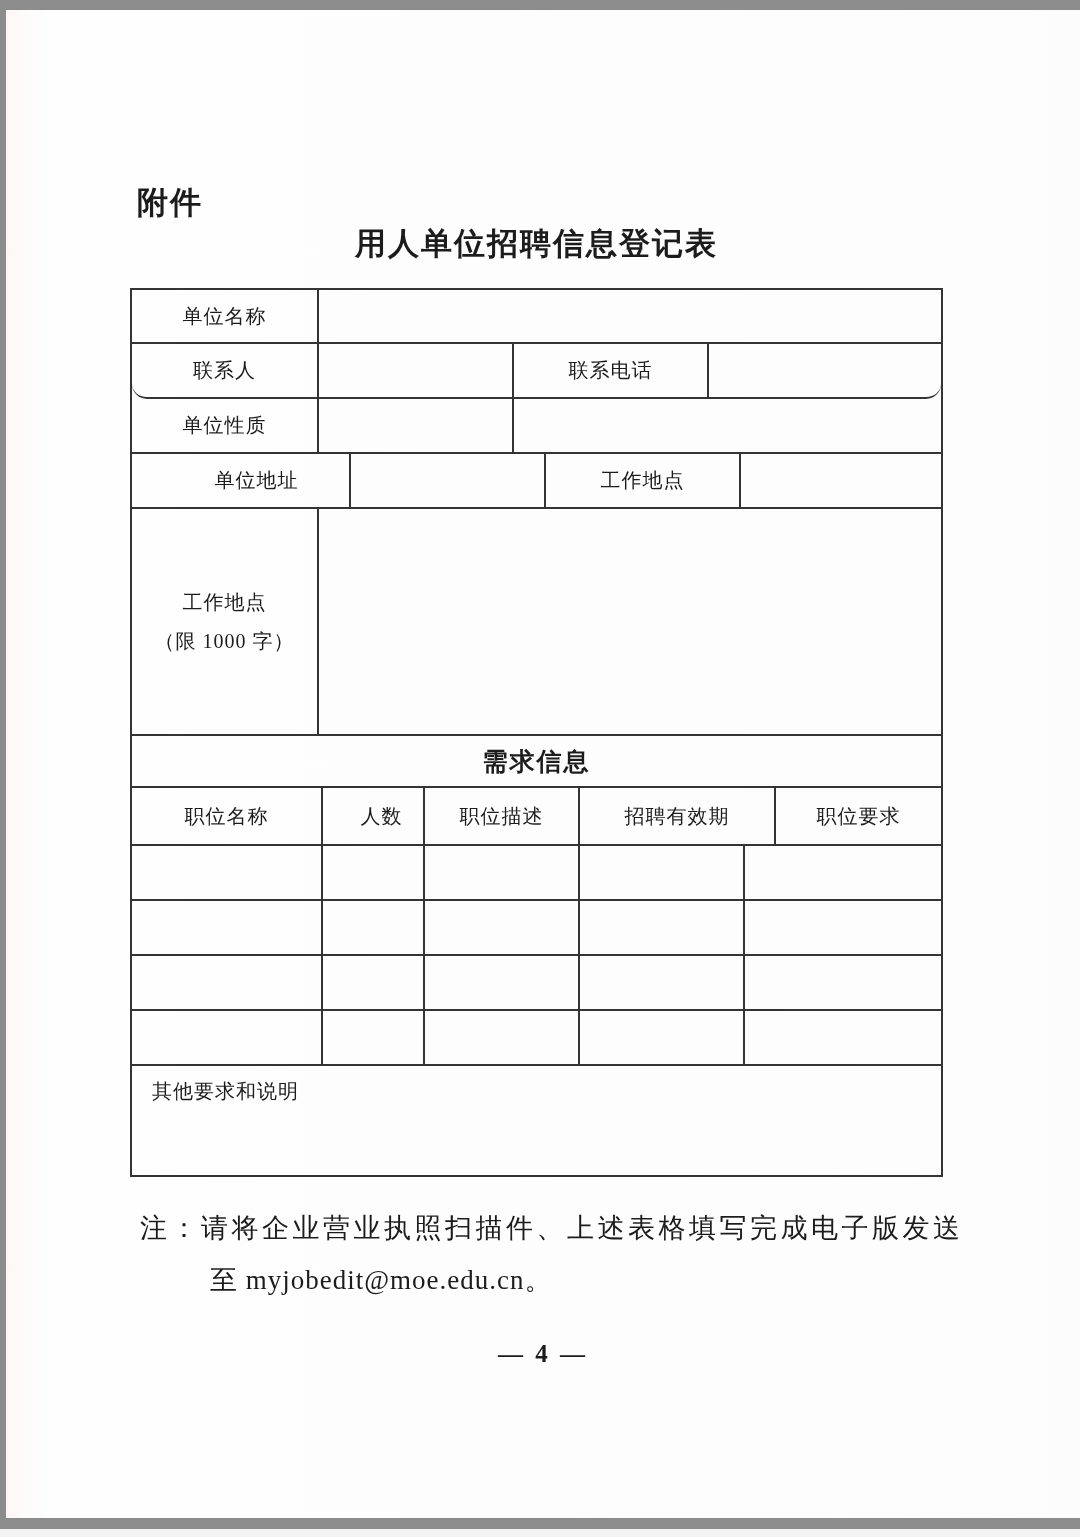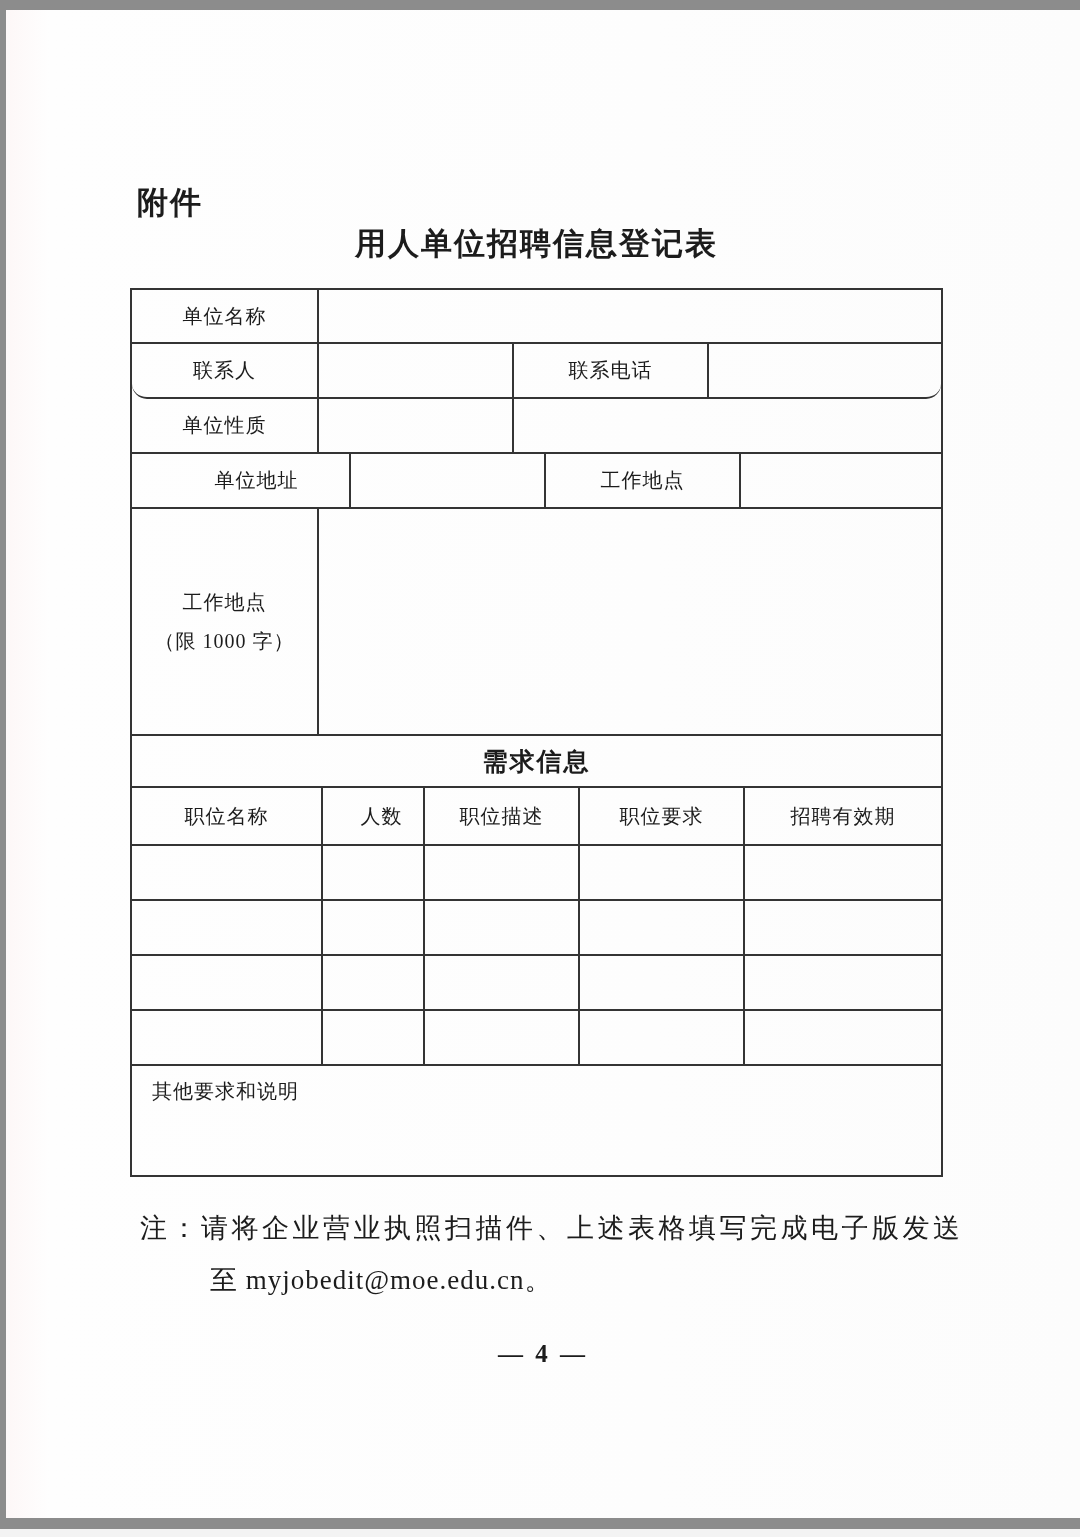--- a/index.html
+++ b/index.html
@@ -152,22 +152,22 @@
     </div>
 
     <div class="row h6">
       <div class="cell grow section-header">需求信息</div>
     </div>
 
     <div class="row h7">
       <div class="cell p-a">职位名称</div>
       <div class="cell p-b">人数</div>
       <div class="cell p-c">职位描述</div>
+      <div class="cell grow">招聘有效期</div>
       <div class="cell p-d">职位要求</div>
-      <div class="cell grow">招聘有效期</div>
     </div>
 
     <div class="row h-empty">
       <div class="cell p-a"></div>
       <div class="cell p-b"></div>
       <div class="cell p-c"></div>
       <div class="cell p-d"></div>
       <div class="cell grow"></div>
     </div>
     <div class="row h-empty">

